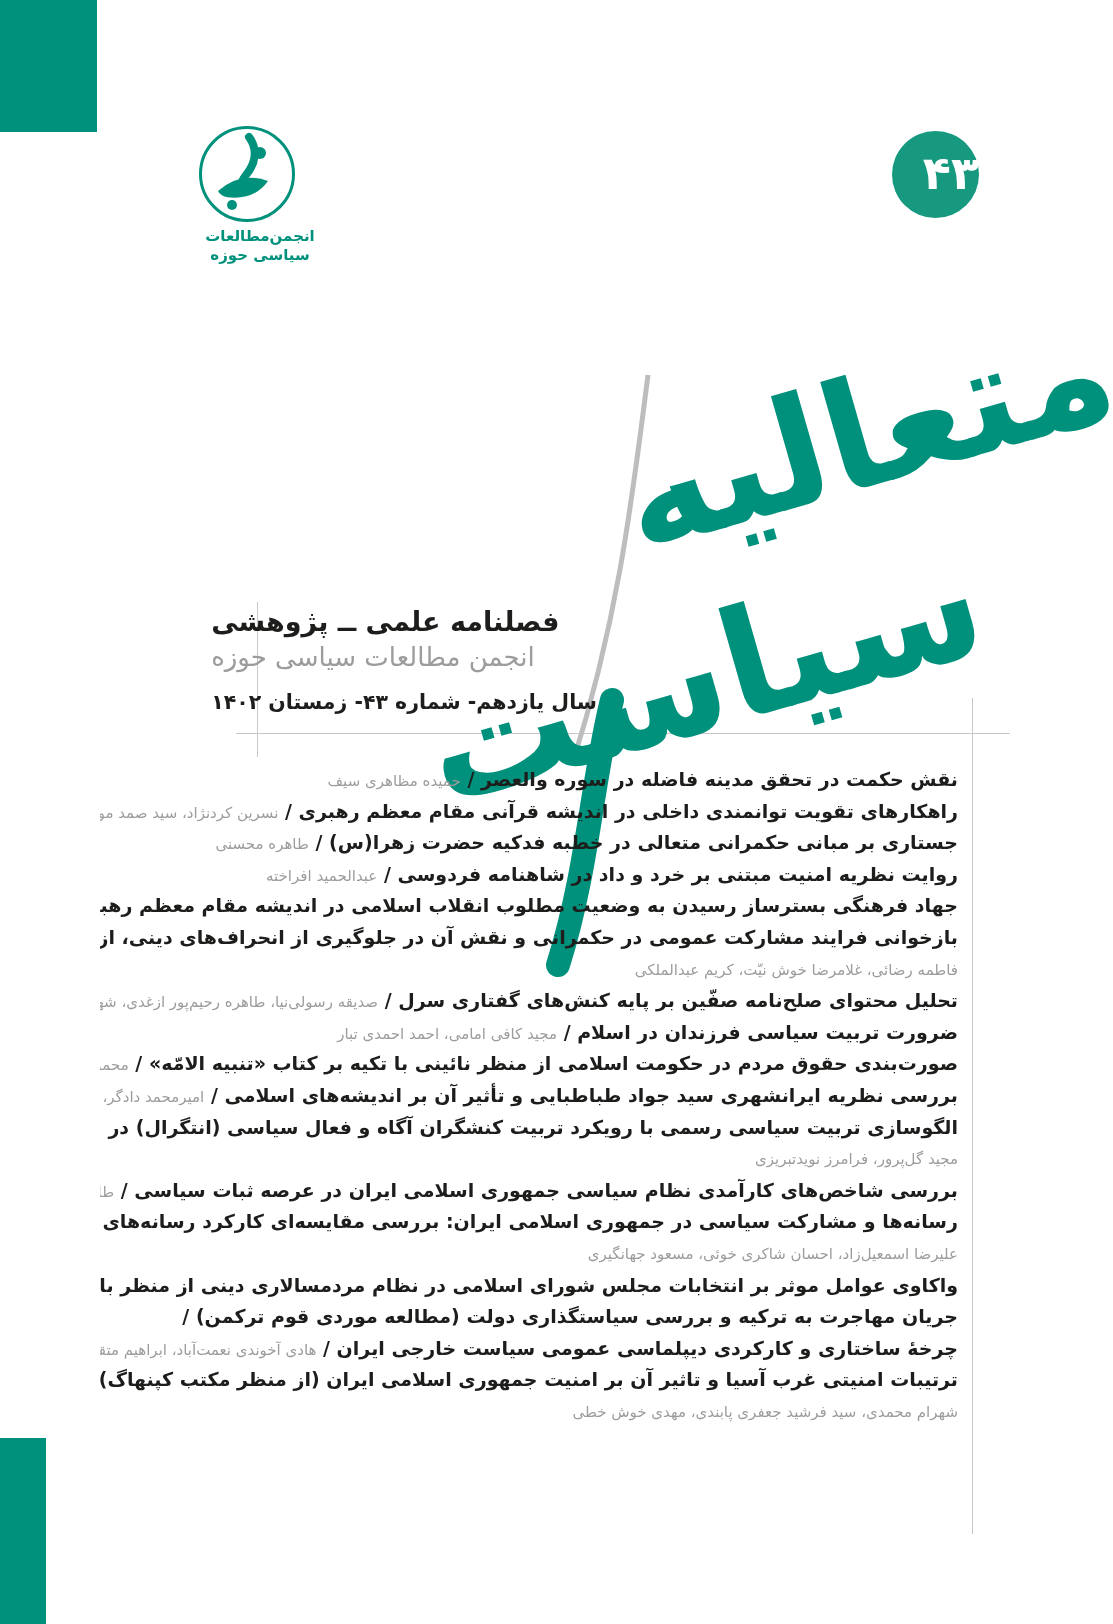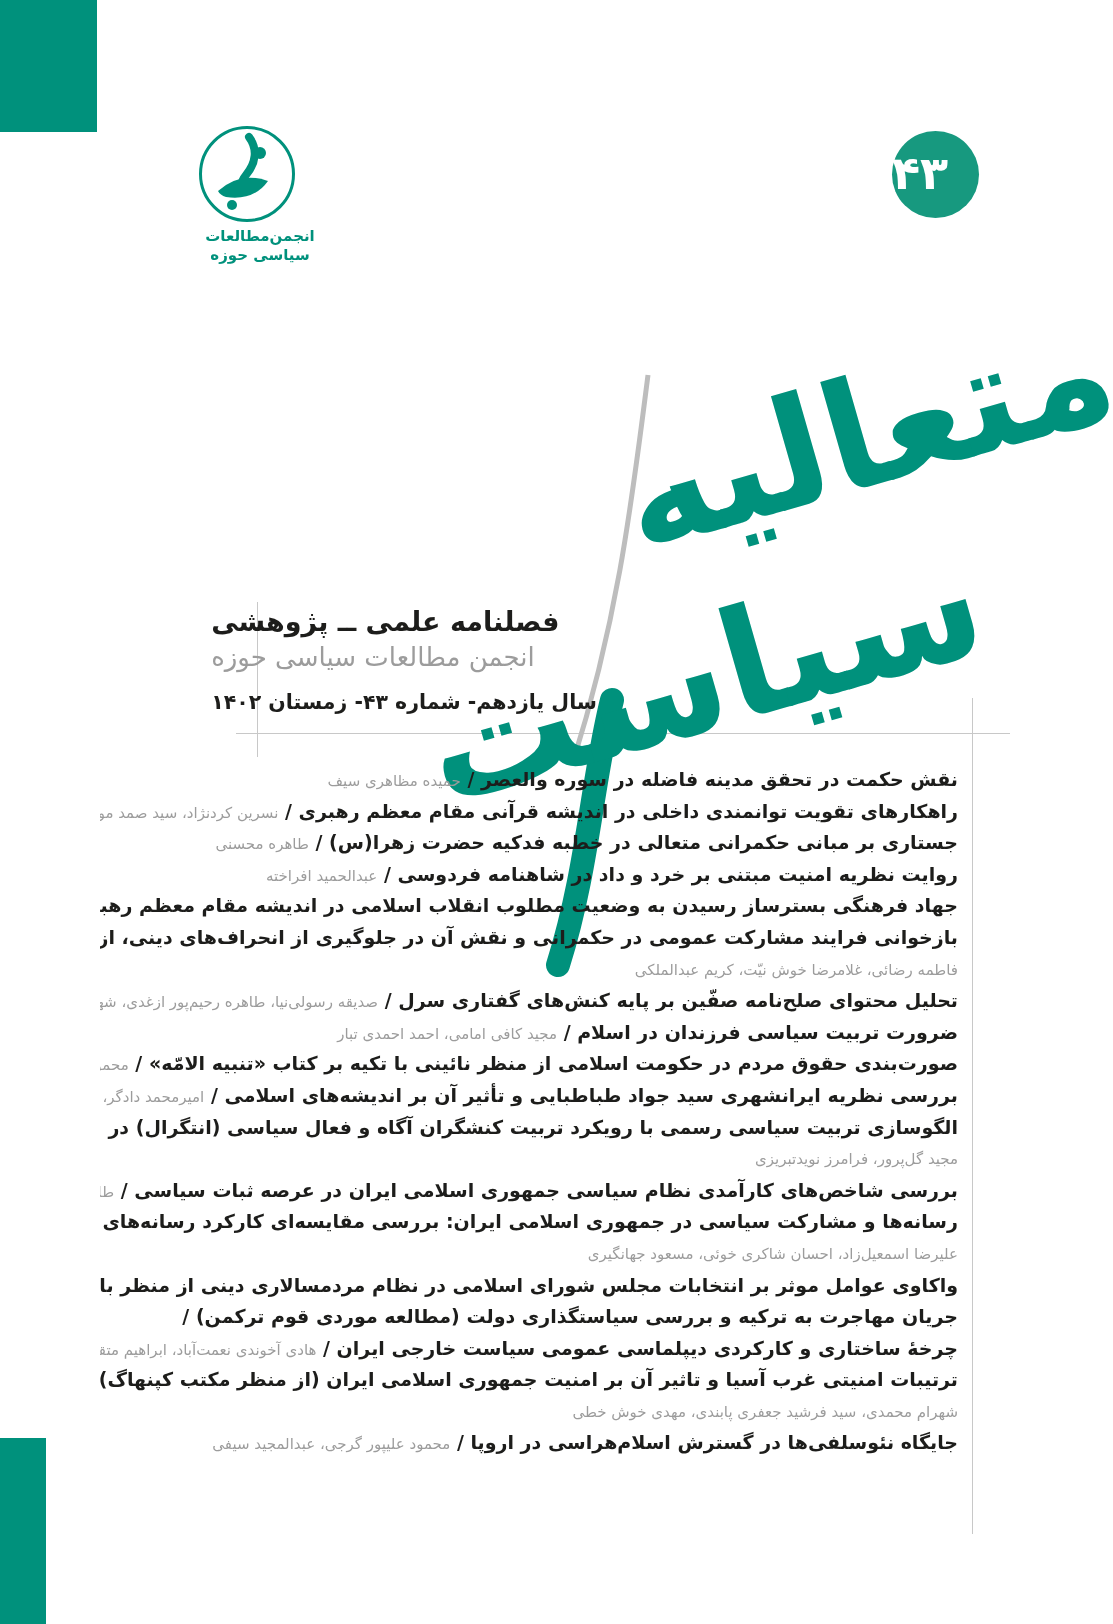--- a/index.html
+++ b/index.html
@@ -21,21 +21,21 @@
     border:3px solid #00917c; border-radius:50%;
   }
   .logo-org { position:absolute; left:175px; top:227px; width:170px; text-align:center;
               color:#00917c; font-weight:bold; font-size:15px; line-height:19px; direction:rtl; }
 
   
   .issue-badge {
     position:absolute; left:892px; top:131px; width:87px; height:87px;
     border-radius:50%; background:#17997f;
     color:#ffffff; font-size:46px; font-weight:bold;
-    text-align:left; line-height:84px; direction:rtl;
+    text-align:right; line-height:84px; direction:rtl;
   }
 
   
   .calligraphy { position:absolute; left:400px; top:340px; width:690px; height:690px; z-index:1; pointer-events:none; }
   .callig-word { position:absolute; color:#00917c; font-size:150px; font-weight:bold;
                  direction:rtl; white-space:nowrap; transform:rotate(-16deg); transform-origin:center; line-height:1; }
   .callig-word1 { left:215px; top:18px; }
   .callig-word2 { left:18px;  top:262px; }
 
   
@@ -117,16 +117,15 @@
       <div class="toc-line"><span class="t-title">الگوسازی تربیت سیاسی رسمی با رویکرد تربیت کنشگران آگاه و فعال سیاسی (انتگرال) در جمهوری اسلامی ایران</span></div>
       <div class="toc-line"><span class="t-auth">مجید گل‌پرور، فرامرز نویدتبریزی</span></div>
       <div class="toc-line"><span class="t-title">بررسی شاخص‌های کارآمدی نظام سیاسی جمهوری اسلامی ایران در عرصه ثبات سیاسی</span><span class="t-sep"> / </span><span class="t-auth">طاهره کنعانی، مسعود معینی‌پور</span></div>
       <div class="toc-line"><span class="t-title">رسانه‌ها و مشارکت سیاسی در جمهوری اسلامی ایران: بررسی مقایسه‌ای کارکرد رسانه‌های سنّتی و نوین</span></div>
       <div class="toc-line"><span class="t-auth">علیرضا اسمعیل‌زاد، احسان شاکری خوئی، مسعود جهانگیری</span></div>
       <div class="toc-line"><span class="t-title">واکاوی عوامل موثر بر انتخابات مجلس شورای اسلامی در نظام مردمسالاری دینی از منظر بازاریابی سیاسی با تاکید بر</span></div>
       <div class="toc-line"><span class="t-title">جریان مهاجرت به ترکیه و بررسی سیاستگذاری دولت (مطالعه موردی قوم ترکمن)</span><span class="t-sep"> /</span></div>
       <div class="toc-line"><span class="t-title">چرخهٔ ساختاری و کارکردی دیپلماسی عمومی سیاست خارجی ایران</span><span class="t-sep"> / </span><span class="t-auth">هادی آخوندی نعمت‌آباد، ابراهیم متقی، رضا شیرزادی</span></div>
       <div class="toc-line"><span class="t-title">ترتیبات امنیتی غرب آسیا و تاثیر آن بر امنیت جمهوری اسلامی ایران (از منظر مکتب کپنهاگ)</span></div>
       <div class="toc-line"><span class="t-auth">شهرام محمدی، سید فرشید جعفری پابندی، مهدی خوش خطی</span></div>
-      <div class="toc-line"><span class="t-title">جایگاه نئوسلفی‌ها در گسترش اسلام‌هراسی در اروپا</span><span class="t-sep"> / </span><span class="t-auth">محمود علیپور گرجی، عبدالمجید سیفی</span></div>
     </div>
 
 </div>
 
 </body></html>

